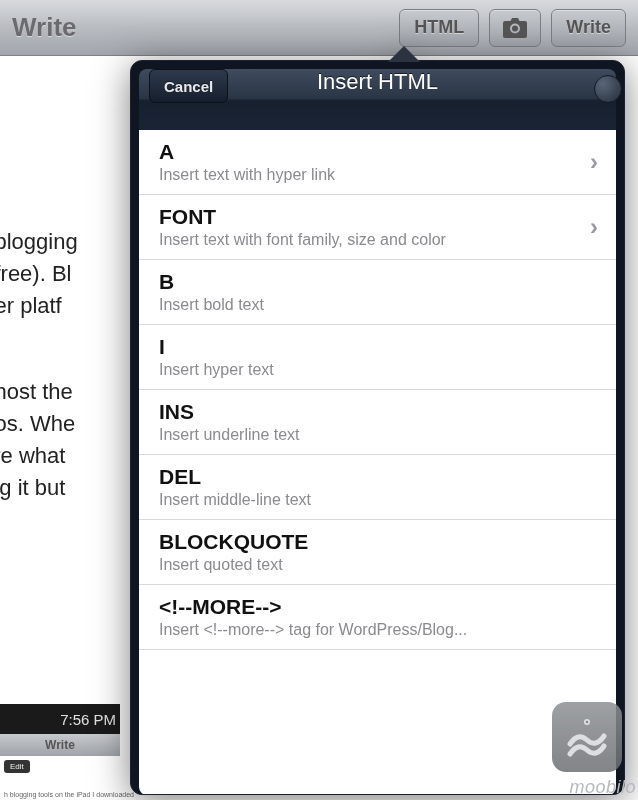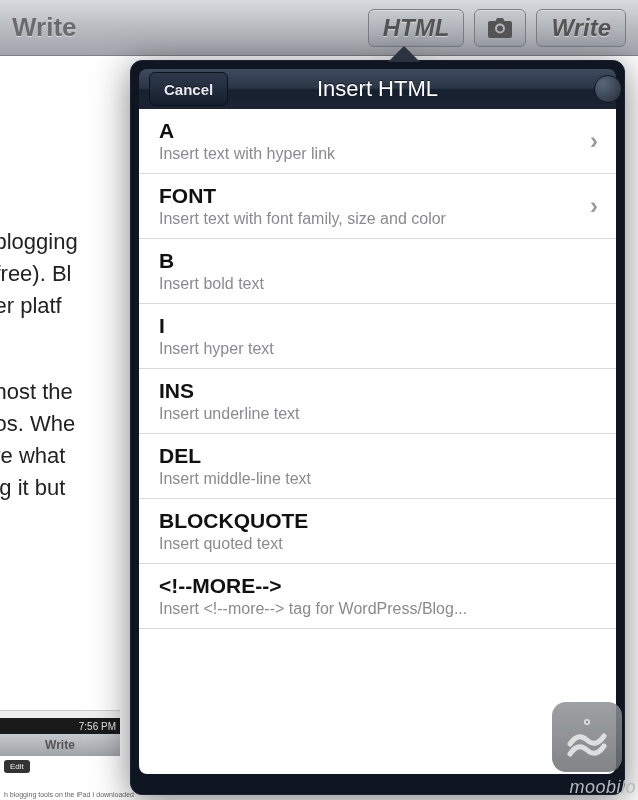--- a/index.html
+++ b/index.html
@@ -24,27 +24,26 @@
     color: #6b6b6f;
   }
   .tb-btn {
     height: 38px;
     padding: 0 14px;
     border-radius: 6px;
     background: linear-gradient(to bottom, #c7cbd0, #9ea3a9);
     border: 1px solid #7b7f85;
     box-shadow: inset 0 1px 0 rgba(255,255,255,0.4);
     color: #555;
-    font-size: 24px;
+    font-size: 18px;
     font-weight: bold;
     display: flex;
     align-items: center;
     justify-content: center;
     cursor: pointer;
-    font-style: italic;
   }
   .tb-btn.icon-only { width: 52px; padding: 0; }
   .tb-btn svg { width: 24px; height: 20px; fill: #555; }
 
   
   .doc-bg {
     position: absolute;
     top: 56px; left: 0; right: 0; bottom: 0;
     background: #fff;
     padding: 120px 0 0 0;
@@ -66,24 +65,24 @@
     background: #eceded;
     border-top: 1px solid #ccc;
   }
   .doc-thumb {
     position: absolute;
     left: 0; bottom: 0;
     width: 120px;
     background: #000;
   }
   .thumb-status {
-    height: 16px;
+    height: 30px;
     background: #1a1a1a;
     color: #e0e0e0;
-    font-size: 10px;
+    font-size: 15px;
     display: flex;
     justify-content: flex-end;
     align-items: center;
     padding: 0 4px;
     gap: 4px;
   }
   .thumb-bar {
     height: 22px;
     background: linear-gradient(to bottom, #c6c9cd, #9fa3a8);
     display: flex;
@@ -135,25 +134,25 @@
   }
   .popover-inner {
     width: 100%; height: 100%;
     border-radius: 12px;
     overflow: hidden;
     background: #0f1621;
     border: 1px solid #1a2230;
     padding: 8px;
   }
   .popover-nav {
-    height: 40px;
+    height: 61px;
     border-radius: 8px 8px 0 0;
     background: linear-gradient(to bottom, #3f4b5e 0%, #2a3545 48%, #16202f 52%, #1a2434 100%);
     display: flex;
-    align-items: center;
+    align-items: flex-start;
     padding: 0 10px;
     position: relative;
   }
   .nav-title {
     position: absolute;
     left: 0; right: 0;
     text-align: center;
     color: #fff;
     font-size: 22px;
     font-weight: normal;

